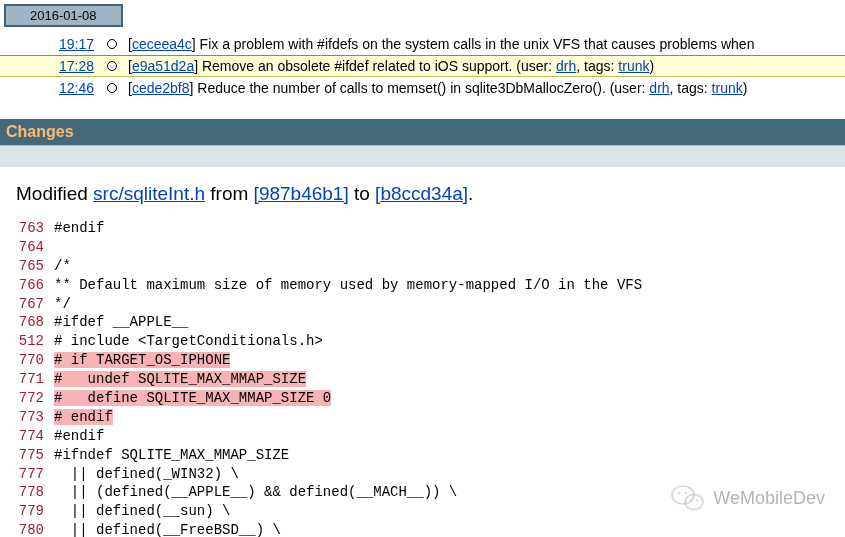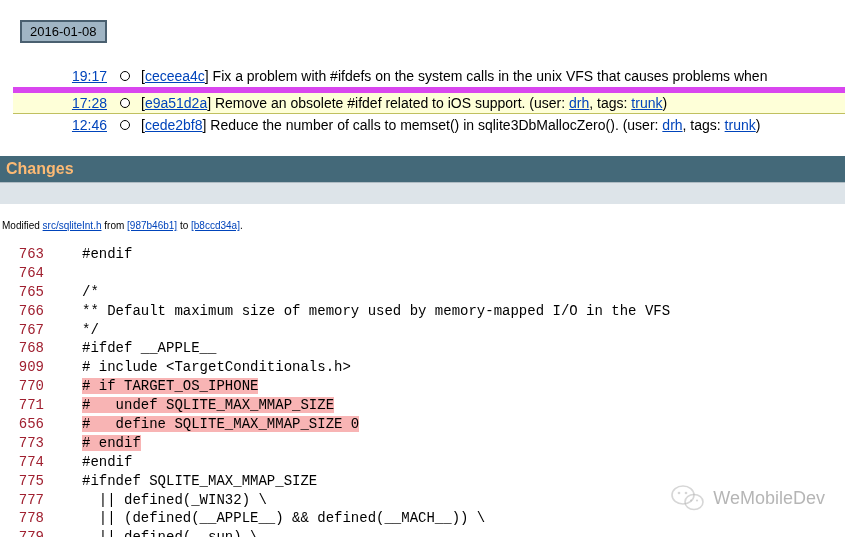--- a/index.html
+++ b/index.html
@@ -1,36 +1,36 @@
 <!DOCTYPE html>
 <html><head>
 <meta charset="utf-8">
 <style>
   * { margin: 0; padding: 0; box-sizing: border-box; }
   body { font-family: Arial, Helvetica, sans-serif; font-size: 14px; background: #fff; width: 845px; }
-  .date-header { display: inline-block; background: #a0b5c4; border: 2px solid #4a6070; padding: 2px 8px; margin: 20px; font-size: 13px; }
-  .timeline { margin: 2px 0 20px 0; padding-left: 13px; }
+  .date-header { display: inline-block; background: #a0b5c4; border: 2px solid #4a6070; padding: 2px 24px; margin: 4px; font-size: 13px; }
+  .timeline { margin: 2px 0 20px 0; }
   .timeline-row { display: flex; align-items: center; padding: 2px 0; min-height: 22px; position: relative; }
-  .timeline-row.highlighted { background: #feffd8; border-top: 6px solid #d946ef; border-bottom: 1px solid #c0c060; }
+  .timeline-row.highlighted { background: #feffd8; border-top: 1px solid #d946ef; border-bottom: 1px solid #c0c060; }
   .time-col { width: 100px; text-align: right; padding-right: 6px; }
   .time-col a { color: #0044bb; text-decoration: underline; }
   .graph-col { width: 24px; display: flex; justify-content: center; align-items: center; position: relative; }
   .graph-node { width: 10px; height: 10px; border: 1px solid #000; border-radius: 50%; background: #fff; z-index: 2; }
   .graph-line { position: absolute; width: 1px; background: #000; left: 50%; transform: translateX(-50%); }
   .graph-line.full { top: 0; bottom: 0; }
   .graph-line.down { top: 50%; bottom: 0; }
   .graph-line.up { top: 0; bottom: 50%; }
   .desc-col { flex: 1; padding-left: 4px; white-space: nowrap; overflow: hidden; }
   .desc-col a { color: #0044bb; text-decoration: underline; }
   .changes-header { background: #446979; color: #fdba74; font-weight: bold; padding: 4px 6px; font-size: 16px; }
   .changes-sep { height: 22px; background: #dde4e9; border-top: 1px solid #b0bcc4; }
-  .modified-line { padding: 16px 4px 10px 2px; font-size: 10px; }
+  .modified-line { padding: 16px 4px 10px 16px; font-size: 19px; }
   .modified-line a { color: #0044bb; text-decoration: underline; }
   .code-block { font-family: "Courier New", Courier, monospace; font-size: 14px; line-height: 1.35; padding: 4px 0; }
-  .code-line { display: flex; white-space: pre; gap: 28px; }
+  .code-line { display: flex; white-space: pre; }
   .line-num { width: 54px; text-align: right; color: #a02030; padding-right: 10px; flex-shrink: 0; }
   .line-content { flex: 1; }
   .line-content .removed { background: #f8b4b4; }
   .watermark { position: fixed; right: 20px; bottom: 24px; color: rgba(120,120,120,0.55); font-size: 18px; font-family: Arial, sans-serif; display: flex; align-items: center; pointer-events: none; }
   .watermark svg { margin-right: 8px; opacity: 0.55; }
 </style>
 </head>
 <body>
 
 
@@ -71,24 +71,24 @@
   <span>Modified </span><a href="#">src/sqliteInt.h</a><span> from </span><a href="#">[987b46b1]</a><span> to </span><a href="#">[b8ccd34a]</a><span>.</span>
 </div>
 
 <div class="code-block">
     <div class="code-line"><span class="line-num">763</span><span class="line-content">#endif</span></div>
     <div class="code-line"><span class="line-num">764</span><span class="line-content"></span></div>
     <div class="code-line"><span class="line-num">765</span><span class="line-content">/*</span></div>
     <div class="code-line"><span class="line-num">766</span><span class="line-content">** Default maximum size of memory used by memory-mapped I/O in the VFS</span></div>
     <div class="code-line"><span class="line-num">767</span><span class="line-content">*/</span></div>
     <div class="code-line"><span class="line-num">768</span><span class="line-content">#ifdef __APPLE__</span></div>
-    <div class="code-line"><span class="line-num">909</span><span class="line-content"># include &lt;TargetConditionals.h&gt;</span></div>
+    <div class="code-line"><span class="line-num">512</span><span class="line-content"># include &lt;TargetConditionals.h&gt;</span></div>
     <div class="code-line"><span class="line-num">770</span><span class="line-content"><span class="removed"># if TARGET_OS_IPHONE</span></span></div>
     <div class="code-line"><span class="line-num">771</span><span class="line-content"><span class="removed">#   undef SQLITE_MAX_MMAP_SIZE</span></span></div>
-    <div class="code-line"><span class="line-num">656</span><span class="line-content"><span class="removed">#   define SQLITE_MAX_MMAP_SIZE 0</span></span></div>
+    <div class="code-line"><span class="line-num">772</span><span class="line-content"><span class="removed">#   define SQLITE_MAX_MMAP_SIZE 0</span></span></div>
     <div class="code-line"><span class="line-num">773</span><span class="line-content"><span class="removed"># endif</span></span></div>
     <div class="code-line"><span class="line-num">774</span><span class="line-content">#endif</span></div>
     <div class="code-line"><span class="line-num">775</span><span class="line-content">#ifndef SQLITE_MAX_MMAP_SIZE</span></div>
     <div class="code-line"><span class="line-num">777</span><span class="line-content">  || defined(_WIN32) \</span></div>
     <div class="code-line"><span class="line-num">778</span><span class="line-content">  || (defined(__APPLE__) &amp;&amp; defined(__MACH__)) \</span></div>
     <div class="code-line"><span class="line-num">779</span><span class="line-content">  || defined(__sun) \</span></div>
     <div class="code-line"><span class="line-num">780</span><span class="line-content">  || defined(__FreeBSD__) \</span></div>
   </div>
 
 <div class="watermark">

